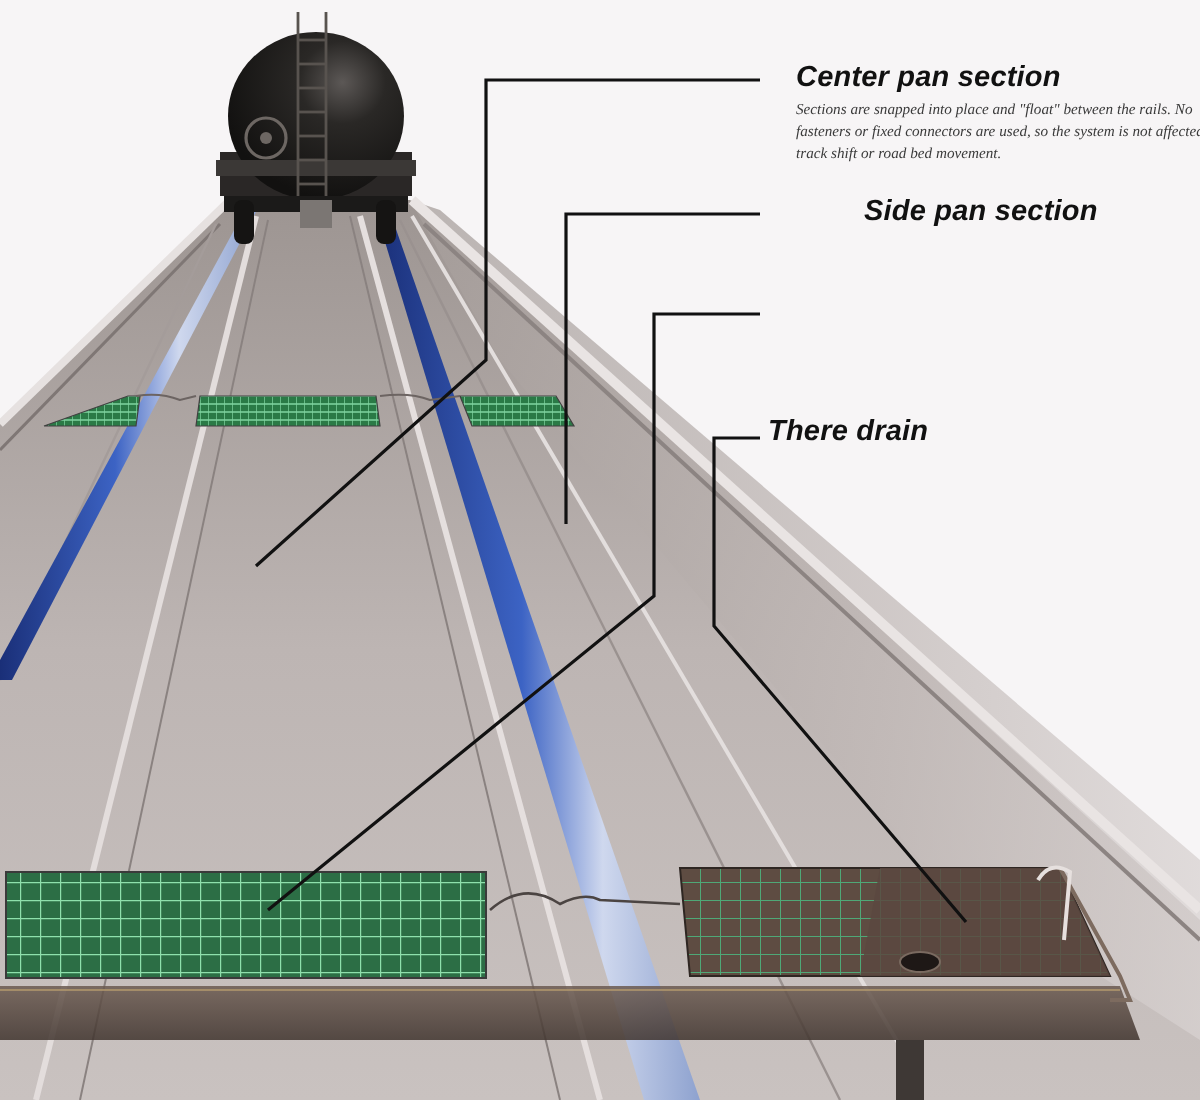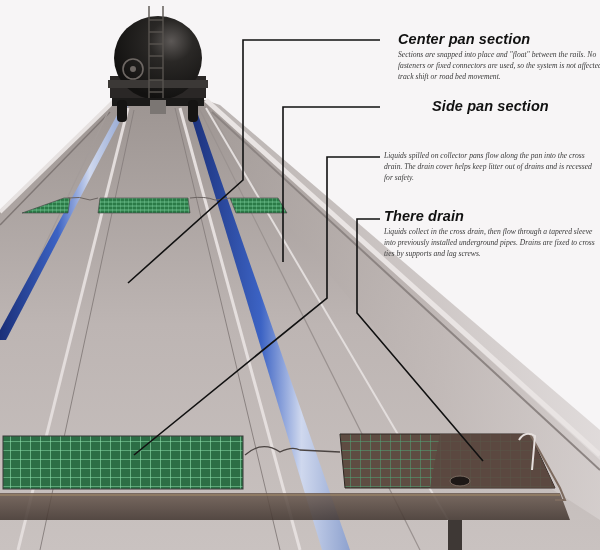--- a/index.html
+++ b/index.html
@@ -164,18 +164,16 @@
 </svg>
 
 <div class="callout" id="c1">
   <h3>Center pan section</h3>
   <p>Sections are snapped into place and "float" between the rails.  No fasteners or fixed connectors are used, so the system is not affected by track shift or road bed movement.</p>
 </div>
 <div class="callout" id="c2">
   <h3>Side pan section</h3>
 </div>
 <div class="callout" id="c3">
-  <p>Liquids spilled on collector pans flow along the pan into the cross drain.  The drain cover helps keep litter out of drains and is recessed for safety.</p>
 </div>
 <div class="callout" id="c4">
   <h3>There drain</h3>
-  <p>Liquids collect in the cross drain, then flow through a tapered sleeve into previously installed underground pipes.  Drains are fixed to cross ties by supports and lag screws.</p>
 </div>
 
 </body></html>

